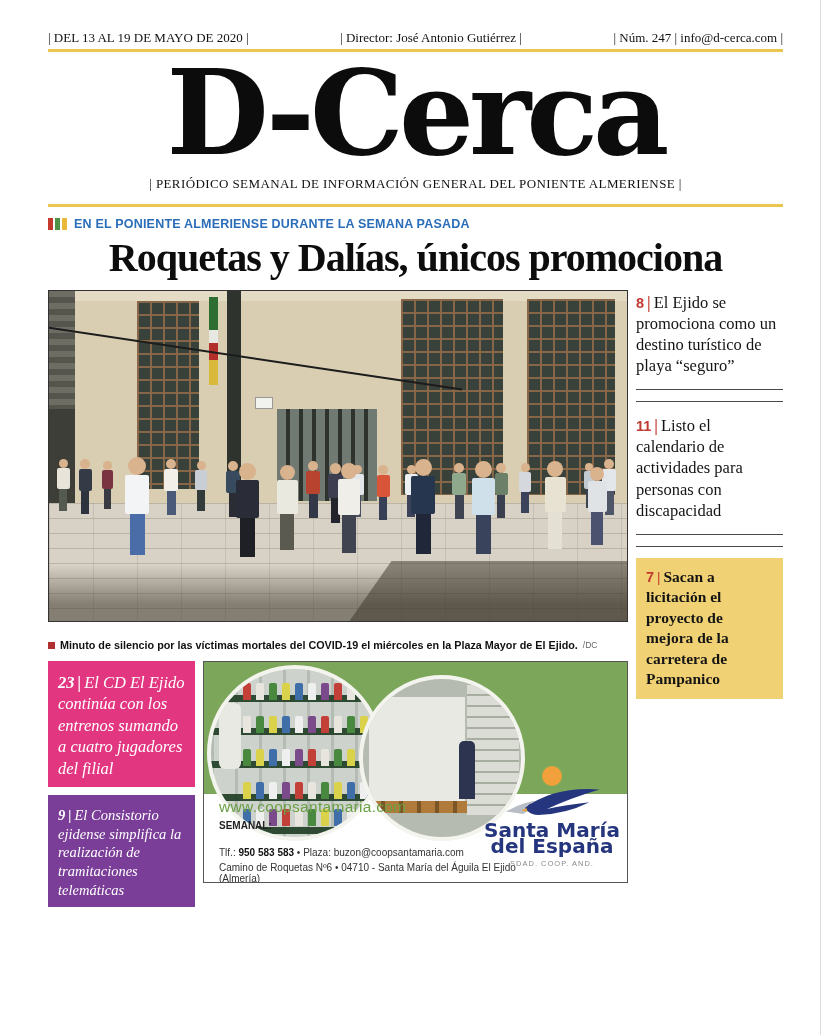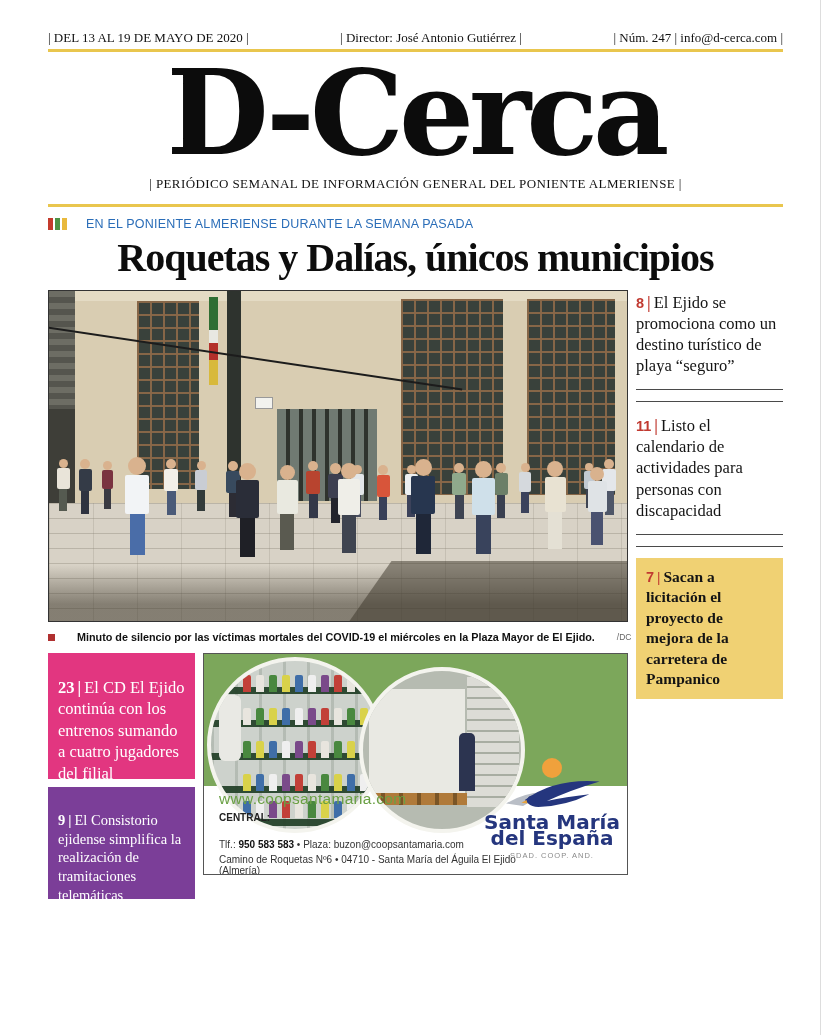--- a/index.html
+++ b/index.html
@@ -18,21 +18,21 @@
   .masthead{text-align:center;}
   .logo{font-family:"DejaVu Serif", serif;font-weight:bold;font-size:118px;
         line-height:1.0;letter-spacing:-5px;color:#0c0c0c;margin-top:2px;}
   .tagline{font-size:13px;letter-spacing:.4px;color:#111;margin-top:4px;padding-bottom:12px;
            border-bottom:3px solid #e9c64e;}
 
   
   .kicker{display:flex;align-items:center;gap:2px;margin-top:10px;
           font-family:"Liberation Sans", sans-serif;}
   .kbar{width:5px;height:12px;display:inline-block;}
-  .kicker .ktext{margin-left:17px;font-size:12.5px;font-weight:normal;color:#2a6db8;letter-spacing:.2px;}
+  .kicker .ktext{margin-left:5px;font-size:12.5px;font-weight:bold;color:#2a6db8;letter-spacing:.2px;}
 
   
   .headline{text-align:center;font-weight:bold;font-size:40px;line-height:1.17;
             letter-spacing:-1px;color:#0d0d0d;margin-top:4px;}
 
   
   .subhead{margin-top:12px;border-top:2px solid #2b2b2b;border-bottom:3px solid #9a9a9a;
            padding:8px 0 9px 0;text-align:center;
            font-family:"Liberation Sans", sans-serif;font-size:15px;color:#222;}
   .rednum{color:#c13a31;font-weight:bold;}
@@ -70,30 +70,30 @@
           background:linear-gradient(180deg, rgba(64,58,46,0) 0, rgba(64,58,46,.55) 70%);}
   .shadow2{position:absolute;right:-40px;bottom:-10px;width:300px;height:70px;background:rgba(58,52,40,.5);
            transform:skewX(-35deg);}
   .people{position:absolute;left:0;top:0;width:100%;height:100%;}
   .person{position:absolute;}
   .person .head{margin:0 auto;border-radius:50%;background:#d9b28e;}
   .person .torso{margin:0 auto;border-radius:2px;}
   .person .legs{margin:0 auto;}
 
   
-  .caption{display:flex;align-items:center;gap:22px;margin-top:8px;height:15px;
+  .caption{display:flex;align-items:center;gap:5px;margin-top:16px;height:15px;
            font-family:"Liberation Sans", sans-serif;}
   .capsq{width:7px;height:7px;background:#b03030;flex:0 0 7px;}
   .captext{font-size:10.8px;font-weight:bold;color:#111;white-space:nowrap;}
   .capcredit{font-size:8.5px;color:#666;}
 
   
   .bottom-row{display:flex;gap:8px;margin-top:8px;}
   .promo-col{width:147px;flex:0 0 147px;display:flex;flex-direction:column;gap:8px;}
-  .promo{color:#ffffff;padding:24px 10px;box-sizing:border-box;line-height:1.3;}
+  .promo{color:#ffffff;padding:11px 10px;box-sizing:border-box;line-height:1.3;font-style:italic;}
   .promo.p1{font-size:16.5px;height:126px;}
   .promo.p2{font-size:14.5px;height:112px;}
   .promo .num{font-weight:bold;}
   .promo .pp{font-weight:bold;padding:0 3px;}
 
   
   .sb-item{padding:2px 0;color:#141414;}
   .sb-item.boxed{padding:9px 10px;}
   .sb-item .sb-pipe{color:#c13a31;font-weight:bold;padding:0 3px;}
   .sb-item .num{color:#c13a31;font-weight:bold;font-family:"Liberation Sans", sans-serif;font-size:14.5px;}
@@ -154,21 +154,21 @@
   </div>
 
   <div class="kicker">
     <span class="kbar" style="background-color: rgb(196, 59, 45);"></span>
     <span class="kbar" style="background-color: rgb(77, 146, 69);"></span>
     <span class="kbar" style="background-color: rgb(233, 185, 60);"></span>
     <span class="ktext">EN EL PONIENTE ALMERIENSE DURANTE LA SEMANA PASADA</span>
   </div>
 
   <div class="headline">
-    <div>Roquetas y Dalías, únicos municipios</div>
+    <div>Roquetas y Dalías, únicos promociona</div>
   </div>
 
 
   <div class="main-row">
     <div class="left-col">
 
       <div class="photo">
         <div class="ph-top"></div>
         <div class="ph-side"></div>
         <div class="ph-side2"></div>
@@ -381,21 +381,21 @@
                 <div class="bottle" style="left: 149px; top: 140px; background: rgb(122, 74, 138);"></div>
               </div>
           </div>
           <div class="circle c2">
             <div class="stack"></div>
             <div class="stack2"></div>
             <div class="pallet"></div>
             <div class="worker"></div>
           </div>
           <div class="ad-url">www.coopsantamaria.com</div>
-          <div class="ad-central">CENTRAL:</div>
+          <div class="ad-central">SEMANAL:</div>
           <div class="ad-addr">Camino de Roquetas Nº6 • 04710 - Santa María del Águila El Ejido (Almería)</div>
           <div class="ad-tel">
             <span>Tlf.:</span>
             <b>950 583 583</b>
             <span>• Plaza:</span>
             <span>buzon@coopsantamaria.com</span>
           </div>
           <div class="brand">
             <div class="sun"></div>
             <svg width="104" height="34" viewBox="0 0 120 40">

